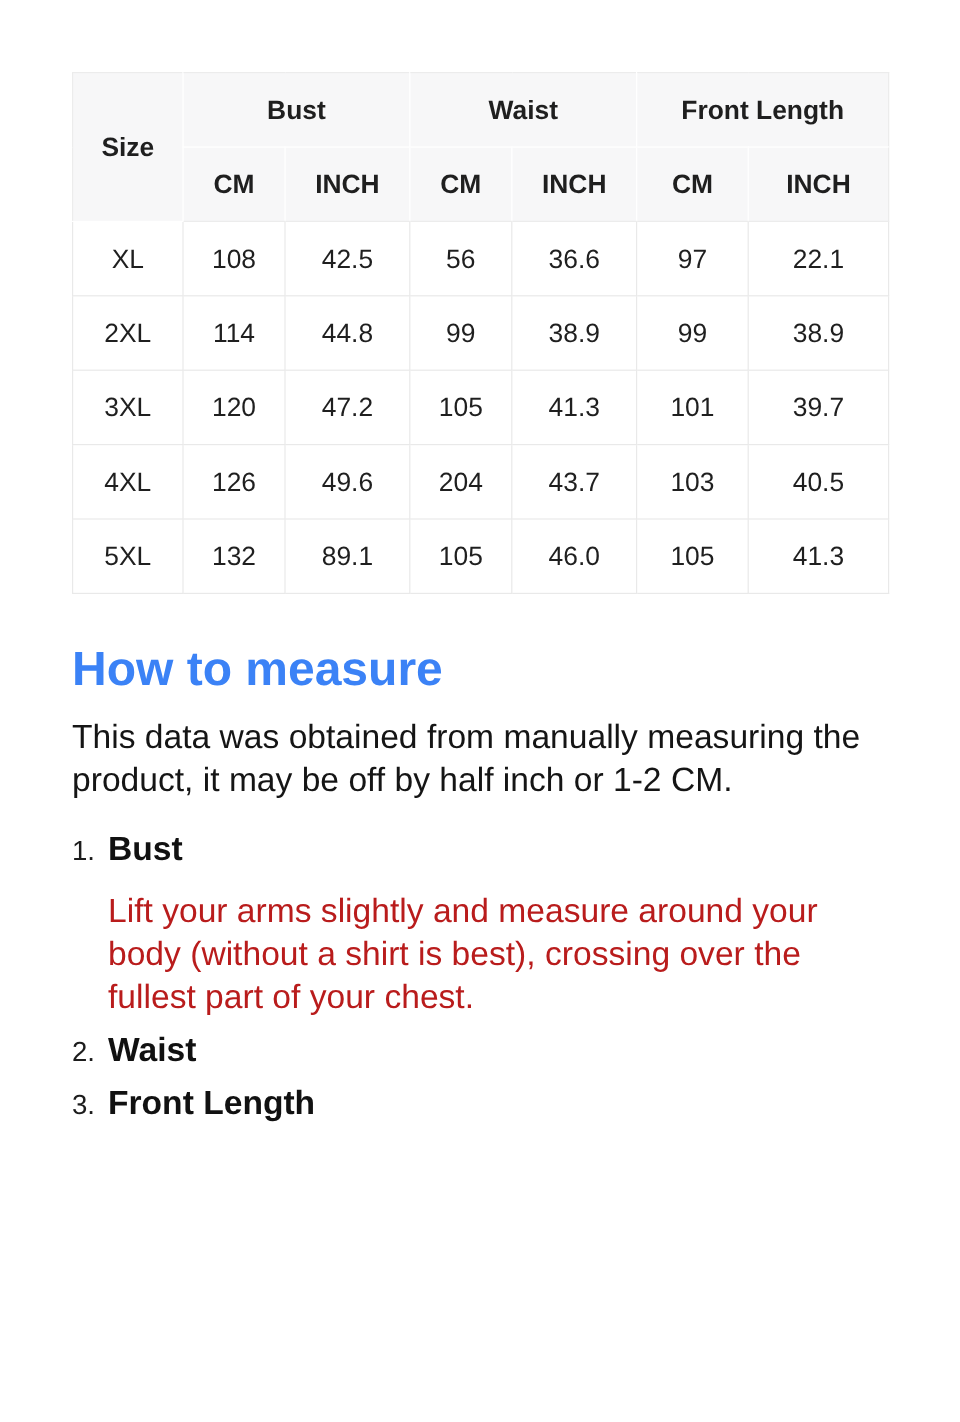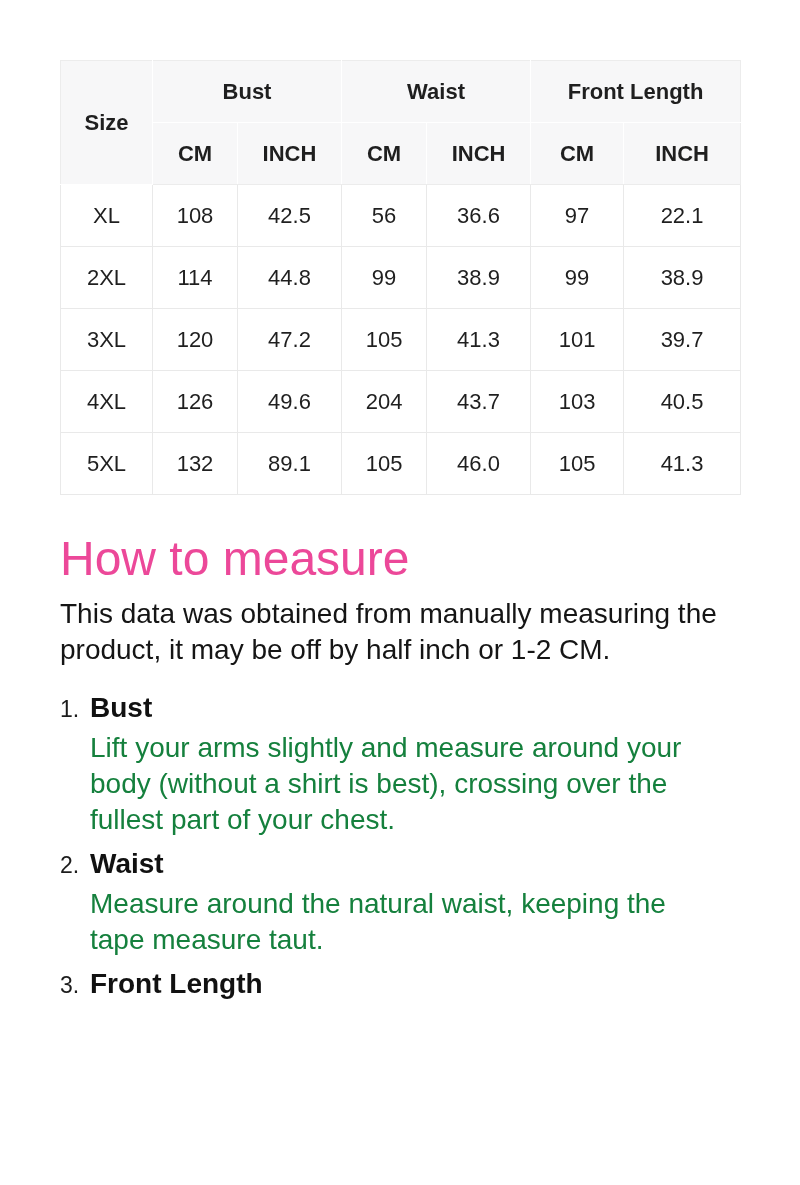--- a/index.html
+++ b/index.html
@@ -52,24 +52,24 @@
     border:1px solid var(--border);
     background:#ffffff;
     font-weight:400;
     color:var(--table-text);
     text-align:center;
   }
 
   
   .howto h2{
     margin:42px 0 10px 0;
-    font-size:48px;
+    font-size:40px;
     line-height:43px;
-    font-weight:400;
-    color:#ec4899;
+    font-weight:700;
+    color:#3b82f6;
   }
   .howto .intro{
     margin:16px 0 22px 0;
     font-size:28px;
     line-height:36px;
     max-width:684px;
   }
   ol.steps{
     list-style:none;
     margin:0;
@@ -90,25 +90,25 @@
     color:#1c1c1c;
   }
   .step-title{
     display:block;
     font-size:28px;
     line-height:36px;
     font-weight:700;
     color:#111111;
   }
   .step-desc{
-    margin:4px 0 0 0;
+    margin:15px 0 0 0;
     font-size:28px;
     line-height:36px;
     max-width:620px;
-    color:#15803d;
+    color:#b91c1c;
   }
 </style>
 </head>
 <body>
 
 <div class="page">
 
   <table class="size-chart">
     <colgroup>
       <col style="width:92px">
@@ -190,21 +190,20 @@
 
     <ol class="steps">
       <li>
         <span class="step-num">1.</span>
         <span class="step-title">Bust</span>
         <p class="step-desc">Lift your arms slightly and measure around your body (without a shirt is best), crossing over the fullest part of your chest.</p>
       </li>
       <li>
         <span class="step-num">2.</span>
         <span class="step-title">Waist</span>
-        <p class="step-desc">Measure around the natural waist, keeping the tape measure taut.</p>
       </li>
       <li>
         <span class="step-num">3.</span>
         <span class="step-title">Front Length</span>
       </li>
     </ol>
   </section>
 
 </div>
 

